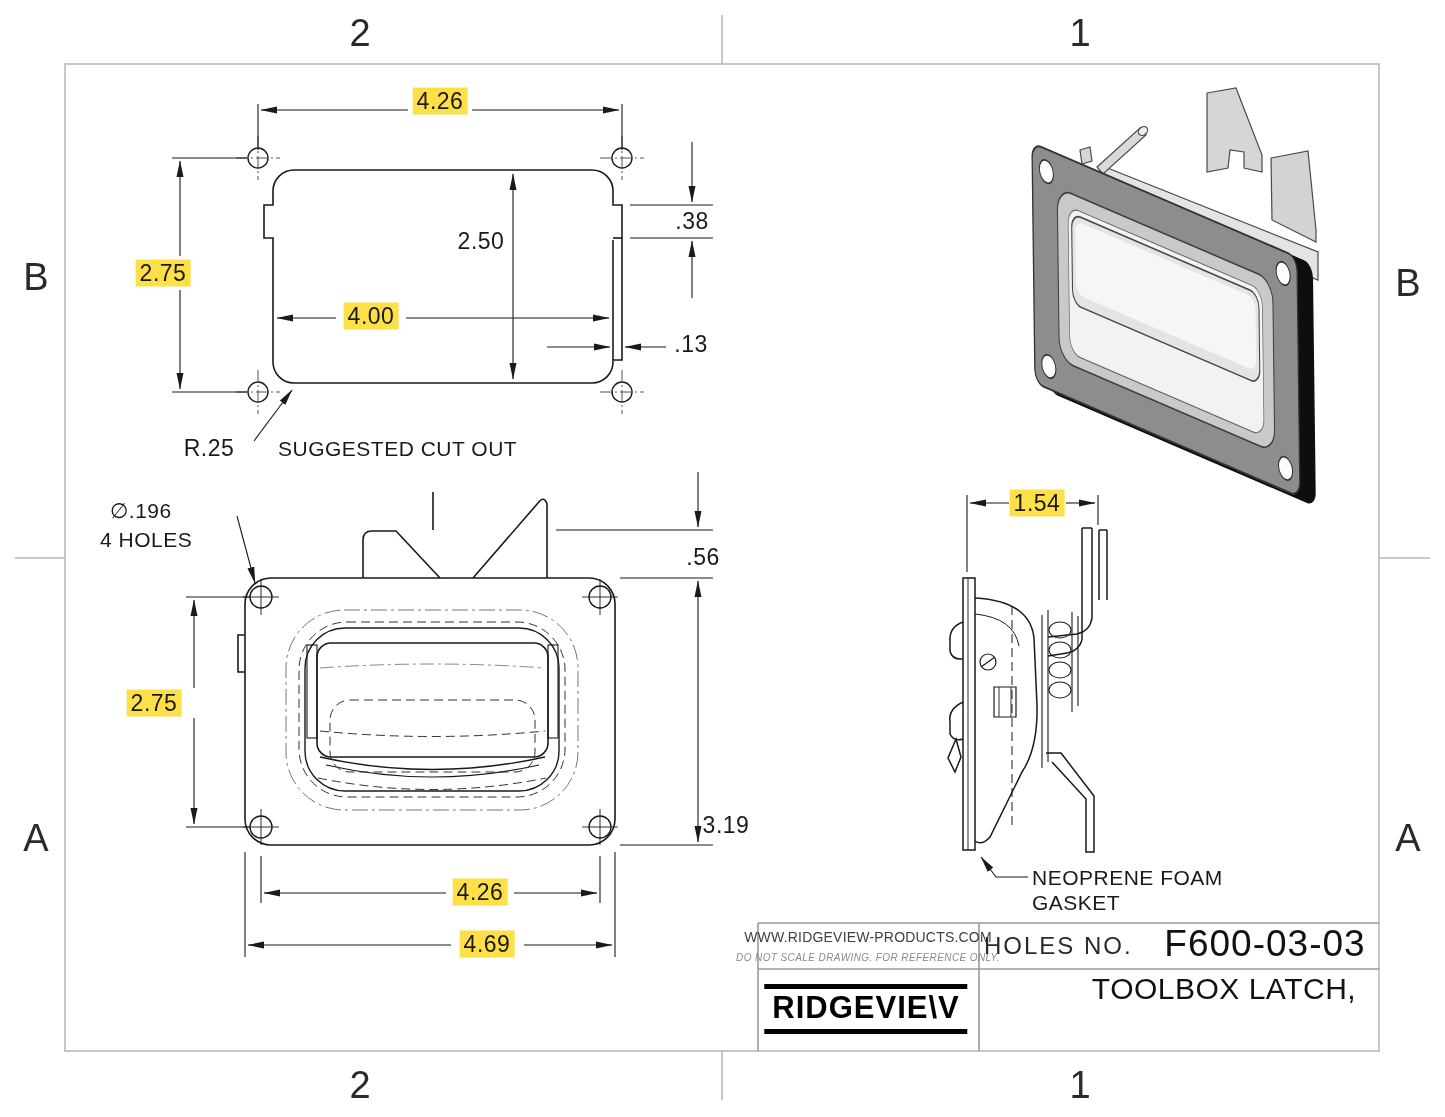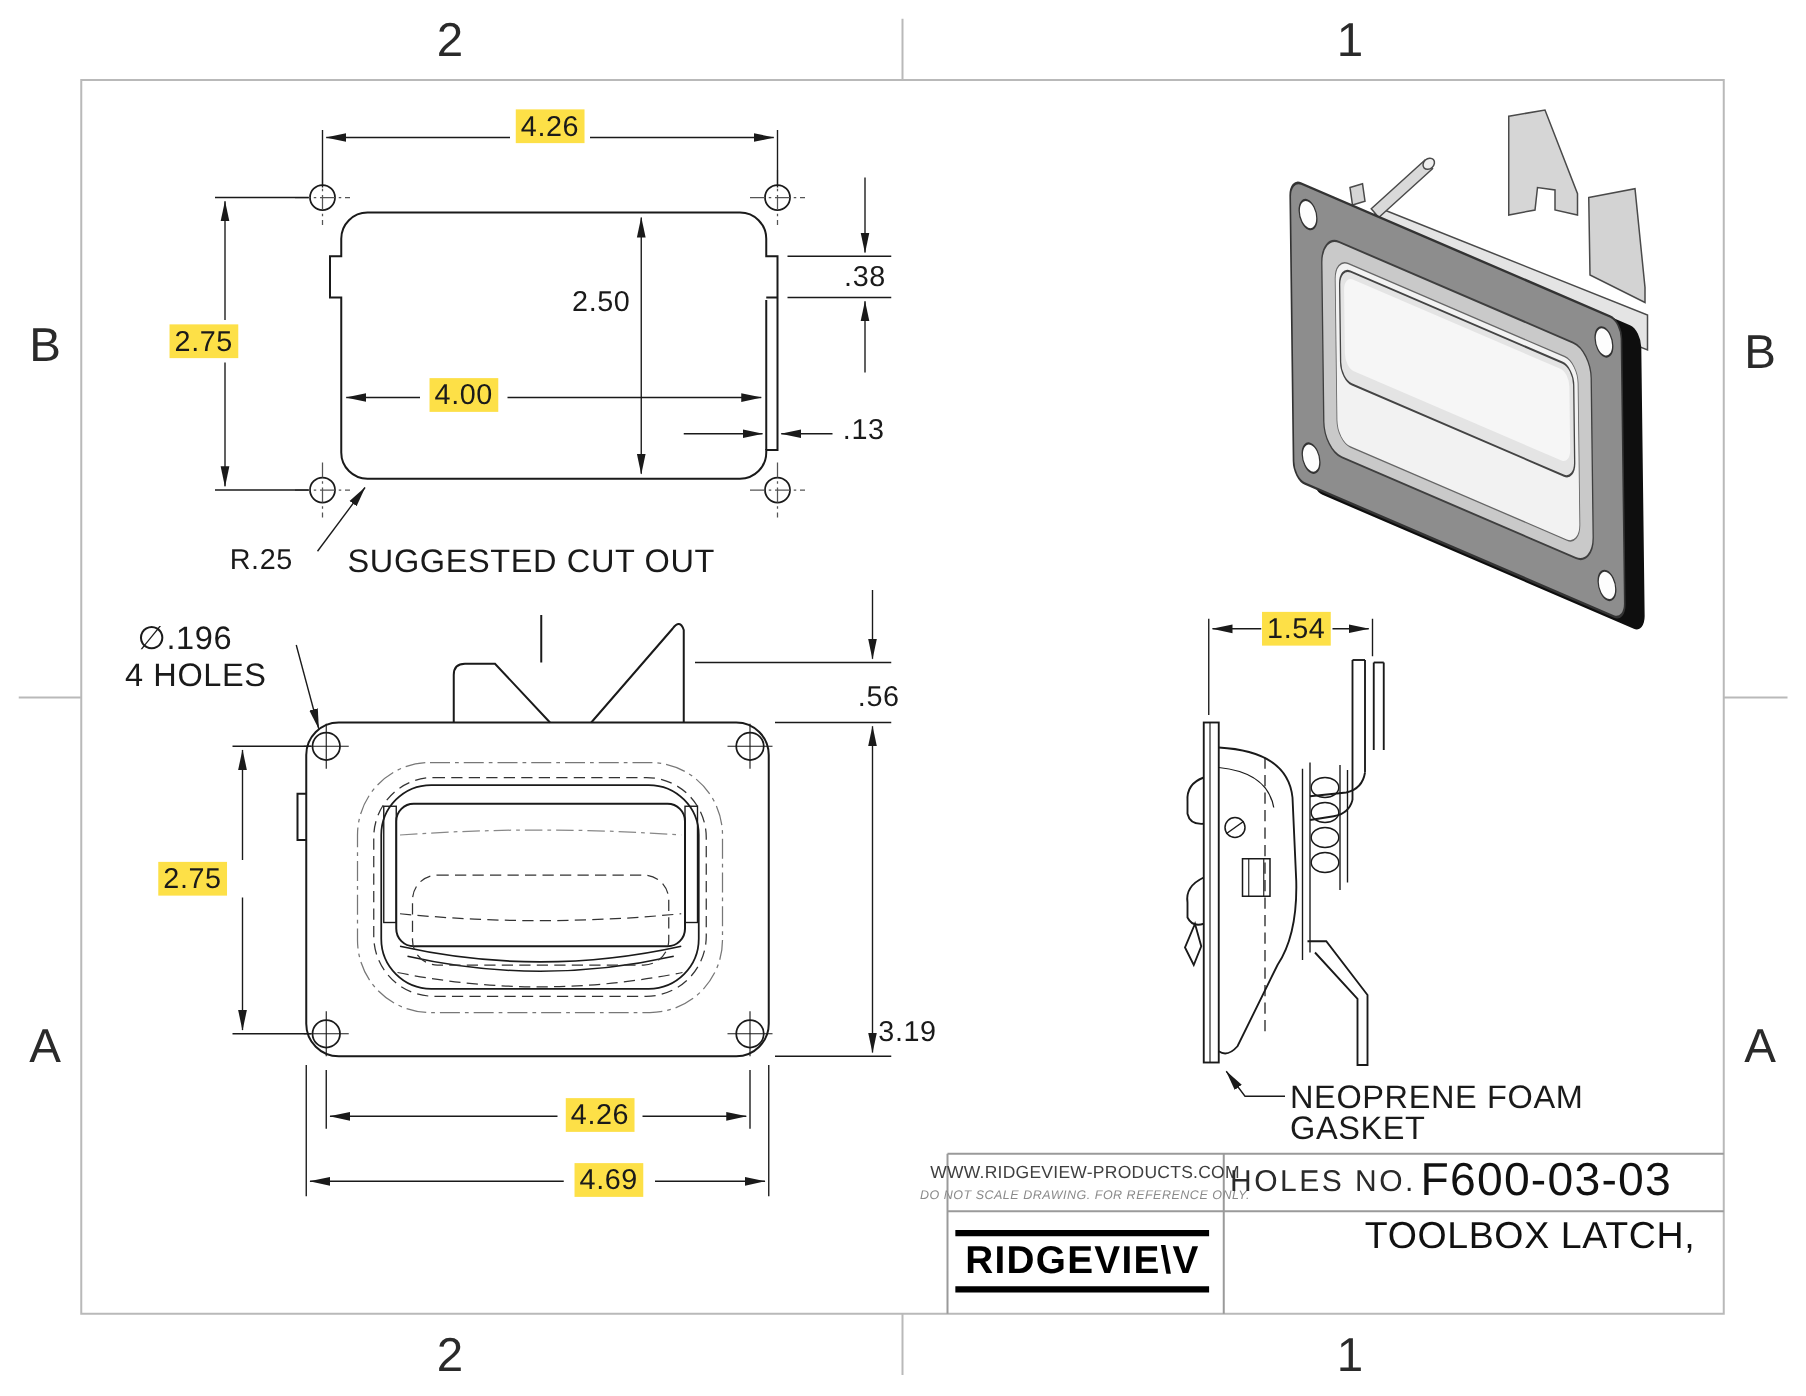--- a/index.html
+++ b/index.html
@@ -5,25 +5,25 @@
   html,body{margin:0;padding:0;background:#fff;}
   #sheet{position:relative;width:1445px;height:1117px;background:#fff;overflow:hidden;
          font-family:"Liberation Sans","DejaVu Sans",sans-serif;}
   #lines{position:absolute;left:0;top:0;}
   .t{position:absolute;transform:translate(-50%,-50%);white-space:nowrap;color:#1a1a1a;
      font-size:23px;letter-spacing:.5px;}
   .tl{position:absolute;transform:translateY(-50%);white-space:nowrap;color:#1a1a1a;
       font-size:23px;letter-spacing:.5px;}
   .bg{background:#fde047;padding:0 4px;}
   .zone{font-size:38px;color:#2a2a2a;letter-spacing:0;}
-  .small-label{font-size:26px;}
+  .small-label{font-size:21px;}
   .tb-site{font-size:14px;color:#3f3f3f;letter-spacing:.2px;}
   .tb-disc{font-size:10px;color:#8a8a8a;letter-spacing:.4px;font-style:italic;}
   .tb-partlabel{font-size:24px;color:#2a2a2a;letter-spacing:2px;}
-  .tb-partnum{font-size:37px;color:#111;letter-spacing:1px;}
+  .tb-partnum{font-size:37px;color:#111;letter-spacing:1px;margin-left:28px;}
   .tb-title{font-size:30px;color:#111;letter-spacing:.5px;margin-left:44px;}
   .logo{position:absolute;transform:translate(-50%,-50%);text-align:left;
         font-size:31px;font-weight:600;color:#000;letter-spacing:1px;
         border-top:5px solid #000;border-bottom:5px solid #000;padding:1px 8px 3px 8px;}
 </style>
 </head>
 <body>
 
 <div id="sheet">
 

